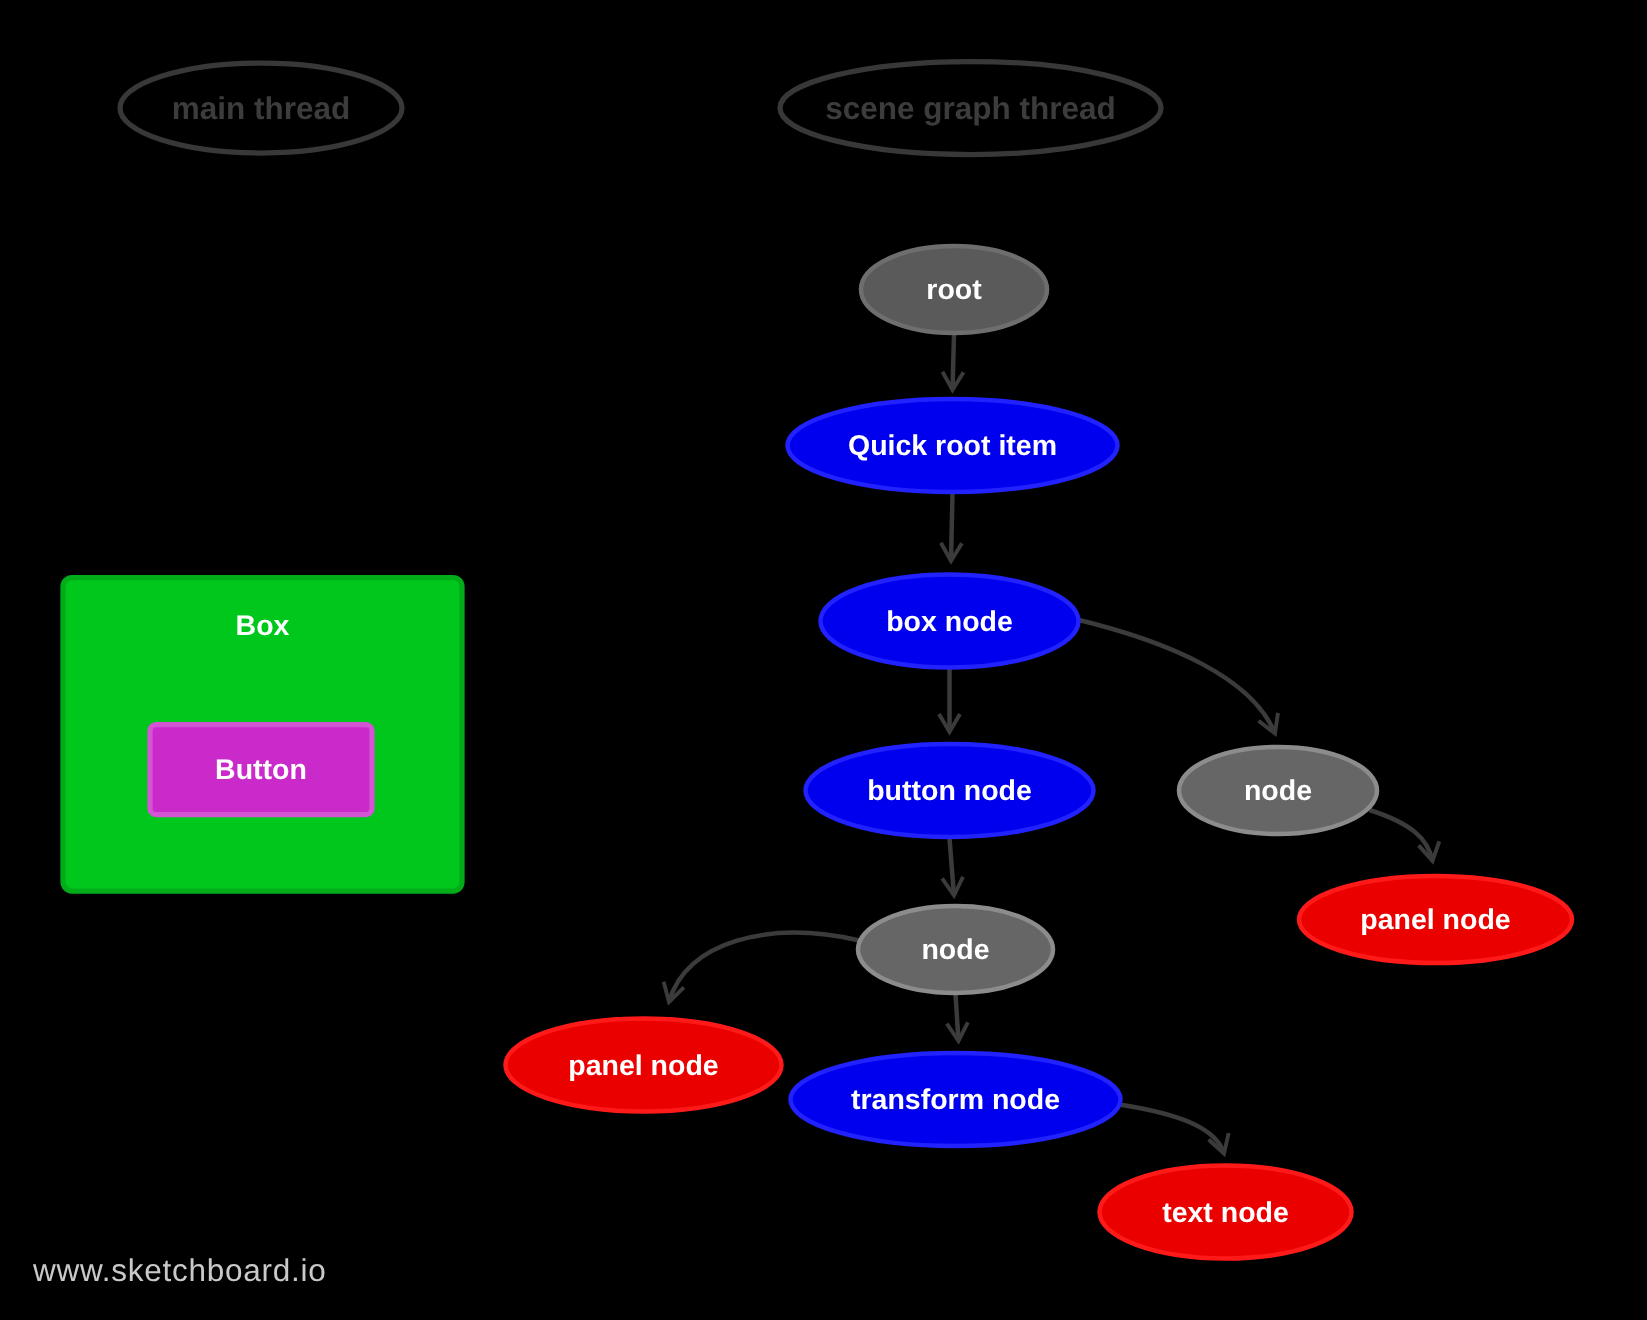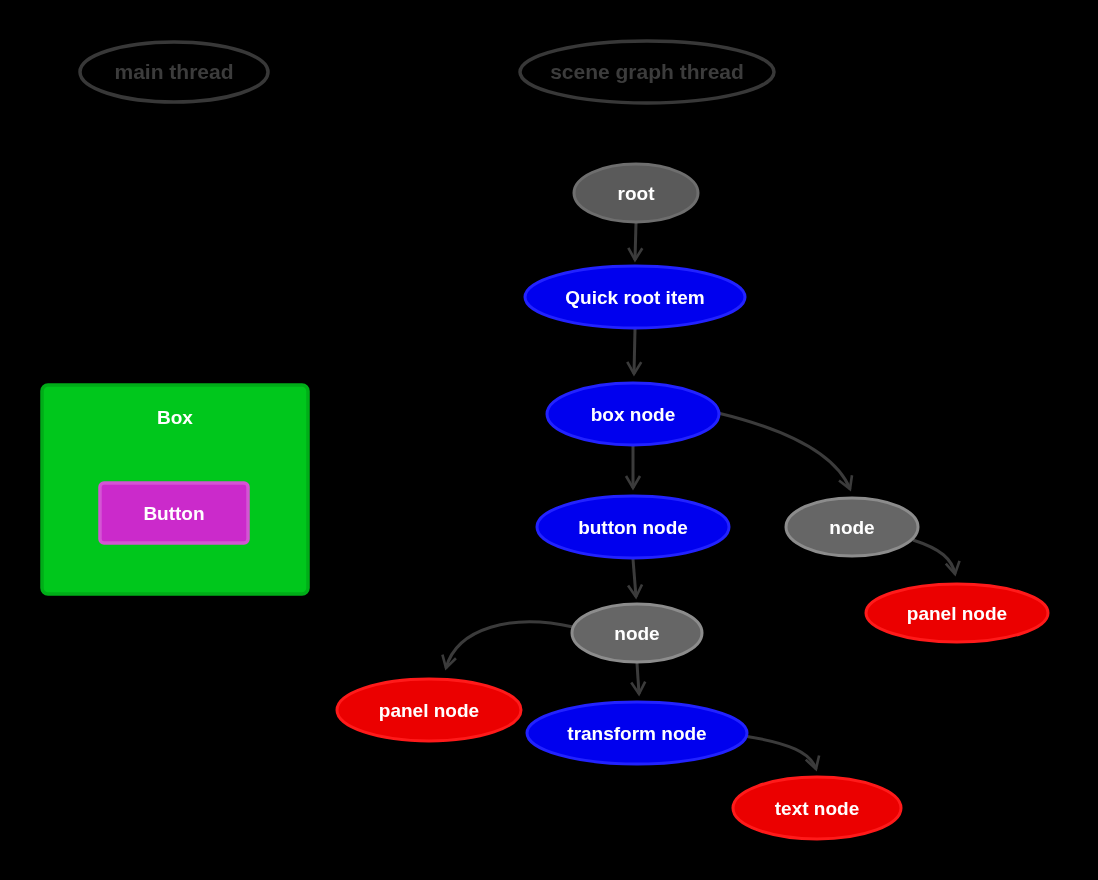--- a/index.html
+++ b/index.html
@@ -115,13 +115,14 @@
       <ellipse class="node-ellipse" cx="637" cy="733" rx="110" ry="31" fill="#0000EE" stroke="#2222FF"></ellipse>
       <text class="node-label" x="637" y="733" dy="0.35em" text-anchor="middle">transform node</text>
     </g>
 
     <g>
       <ellipse class="node-ellipse" cx="817" cy="808" rx="84" ry="31" fill="#EB0000" stroke="#FF1A1A"></ellipse>
       <text class="node-label" x="817" y="808" dy="0.35em" text-anchor="middle">text node</text>
     </g>
   </svg>
 
+  <div class="watermark">www.sketchboard.io</div>
 </div>
 
 </body></html>

